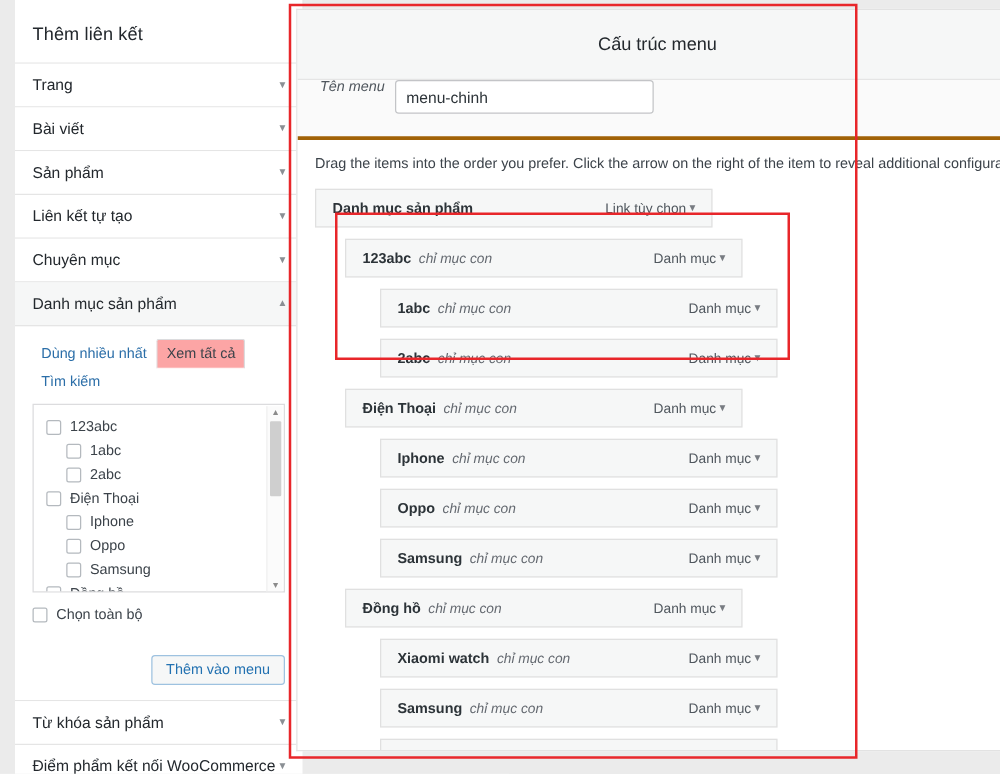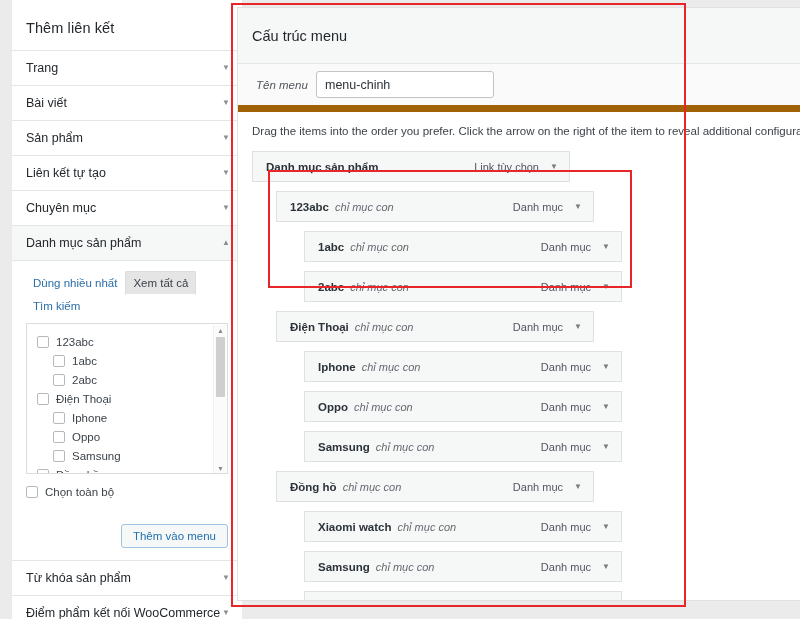--- a/index.html
+++ b/index.html
@@ -50,21 +50,21 @@
     font-size: 11.5px; line-height: 18px;
     padding-bottom: 4px;
   }
   .tab {
     display: inline-block;
     color: #2b6ea8; cursor: pointer;
     padding: 2px 7px; margin-right: 1px;
   }
   .tab.active {
     color: #3c434a;
-    background: #e5e5e5;
+    background: #fca5a5;
     border: 1px solid #dcdcde;
     border-bottom-color: #fff;
     border-radius: 2px 2px 0 0;
   }
   .list-box {
     position: relative;
     border: 1px solid #dcdcde;
     background: #fff;
     height: 151px;
     margin-top: 2px;
@@ -129,35 +129,36 @@
     border: 1px solid #e2e2e2;
     border-right: none;
     overflow: hidden;
   }
   .rp-head {
     height: 56px;
     background: #f6f7f7;
     border-bottom: 1px solid #e5e5e5;
     display: flex; align-items: center;
     padding-left: 14px;
+    justify-content: center;
   }
   .rp-title { font-size: 14.5px; color: #23282d; }
   .name-bar {
     height: 48px;
     background: #fafafa;
-    border-bottom: 7px solid #a16207;
-    display: flex; align-items: center;
+    border-bottom: 3px solid #a16207;
+    display: flex; 
     padding-left: 18px;
   }
   .name-label {
     font-size: 11.5px; font-style: italic; color: #50575e;
     width: 60px;
   }
   .name-input {
-    width: 178px; height: 27px;
+    width: 207px; height: 27px;
     border: 1px solid #c3c4c7;
     border-radius: 3px;
     background: #fff;
     padding: 0 8px;
     font-size: 12.5px; color: #2c3338;
     font-family: "Liberation Sans", sans-serif;
     outline: none;
   }
   .hint {
     font-size: 11.5px; color: #3c434a;
@@ -177,21 +178,21 @@
   }
   .mi.d0 { width: 318px; margin-left: 0; }
   .mi.d1 { width: 318px; margin-left: 24px; }
   .mi.d2 { width: 318px; margin-left: 52px; }
   .mi-title { font-size: 11.5px; font-weight: bold; color: #2c3338; }
   .mi-sub {
     font-size: 11px; font-style: italic; color: #646970;
     margin-left: 6px;
   }
   .mi-type {
-    position: absolute; right: 30px;
+    position: absolute; right: 20px;
     font-size: 11px; color: #50575e;
   }
   .mi-caret {
     position: absolute; right: 11px;
     color: #787c82; font-size: 8px; line-height: 1;
   }
 
   
   .hl {
     position: absolute;

